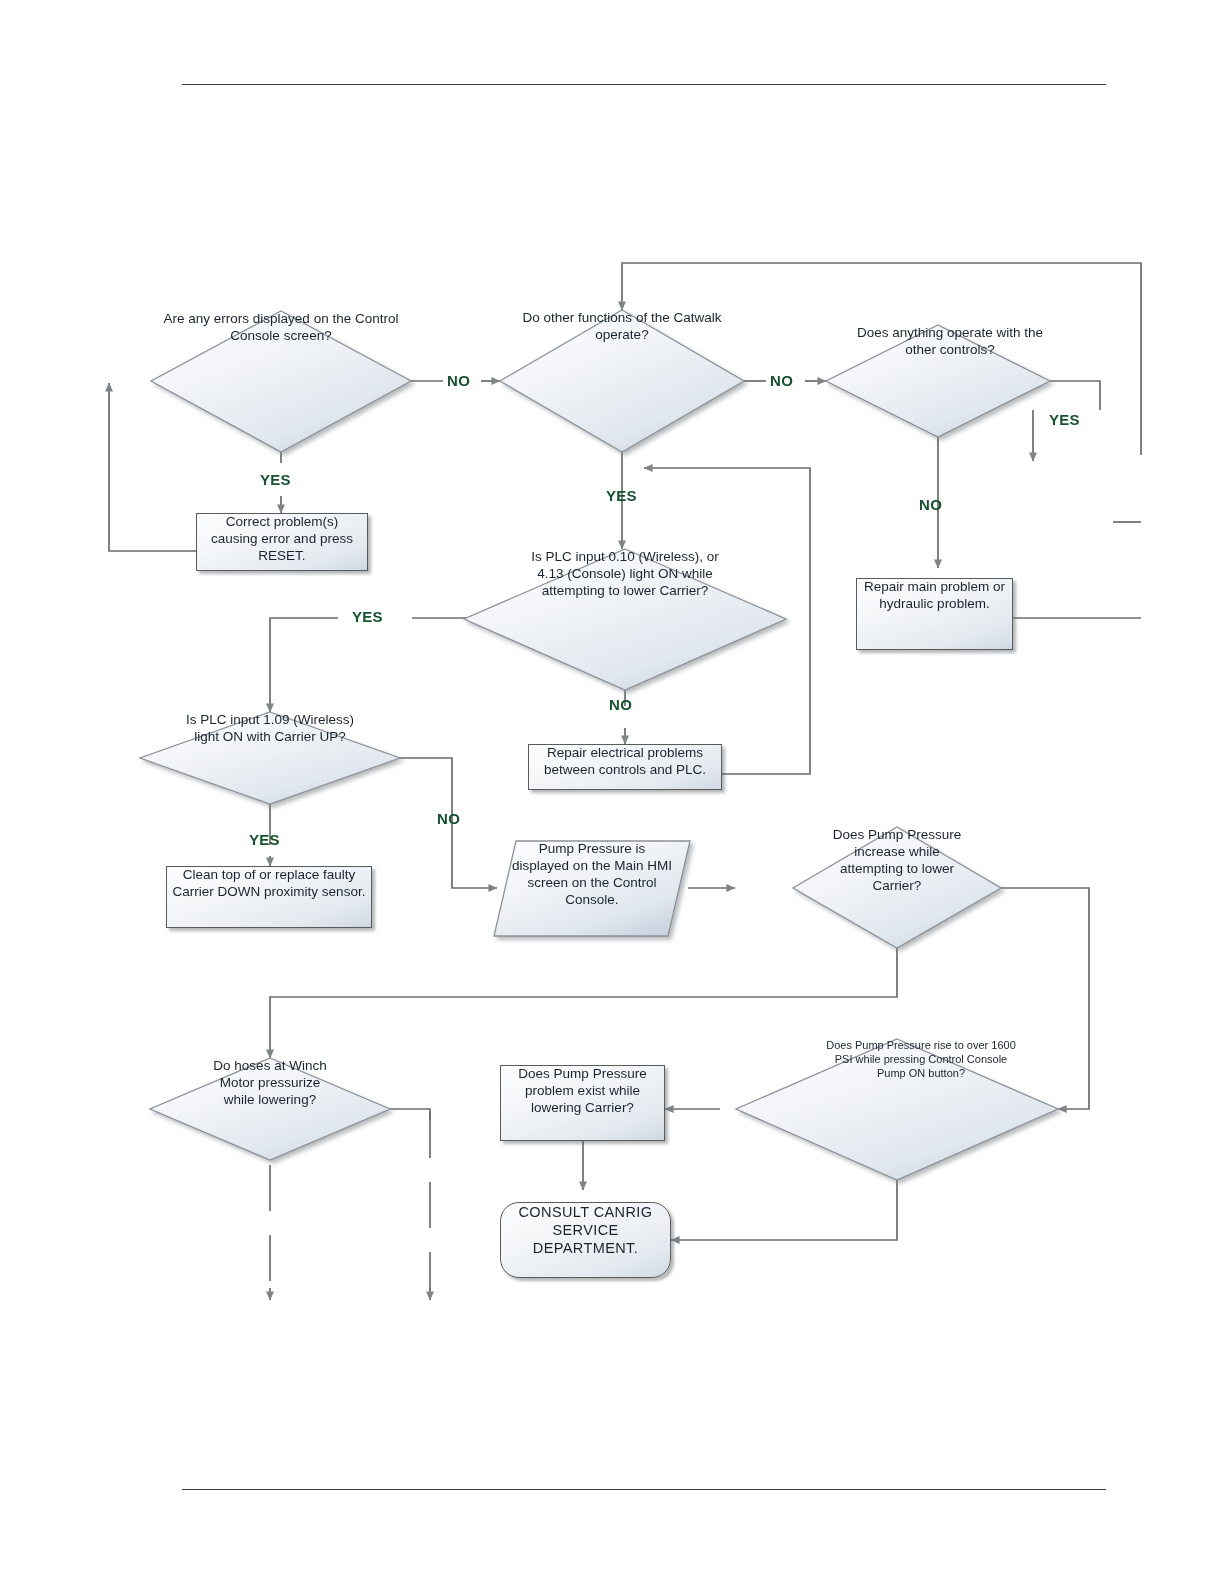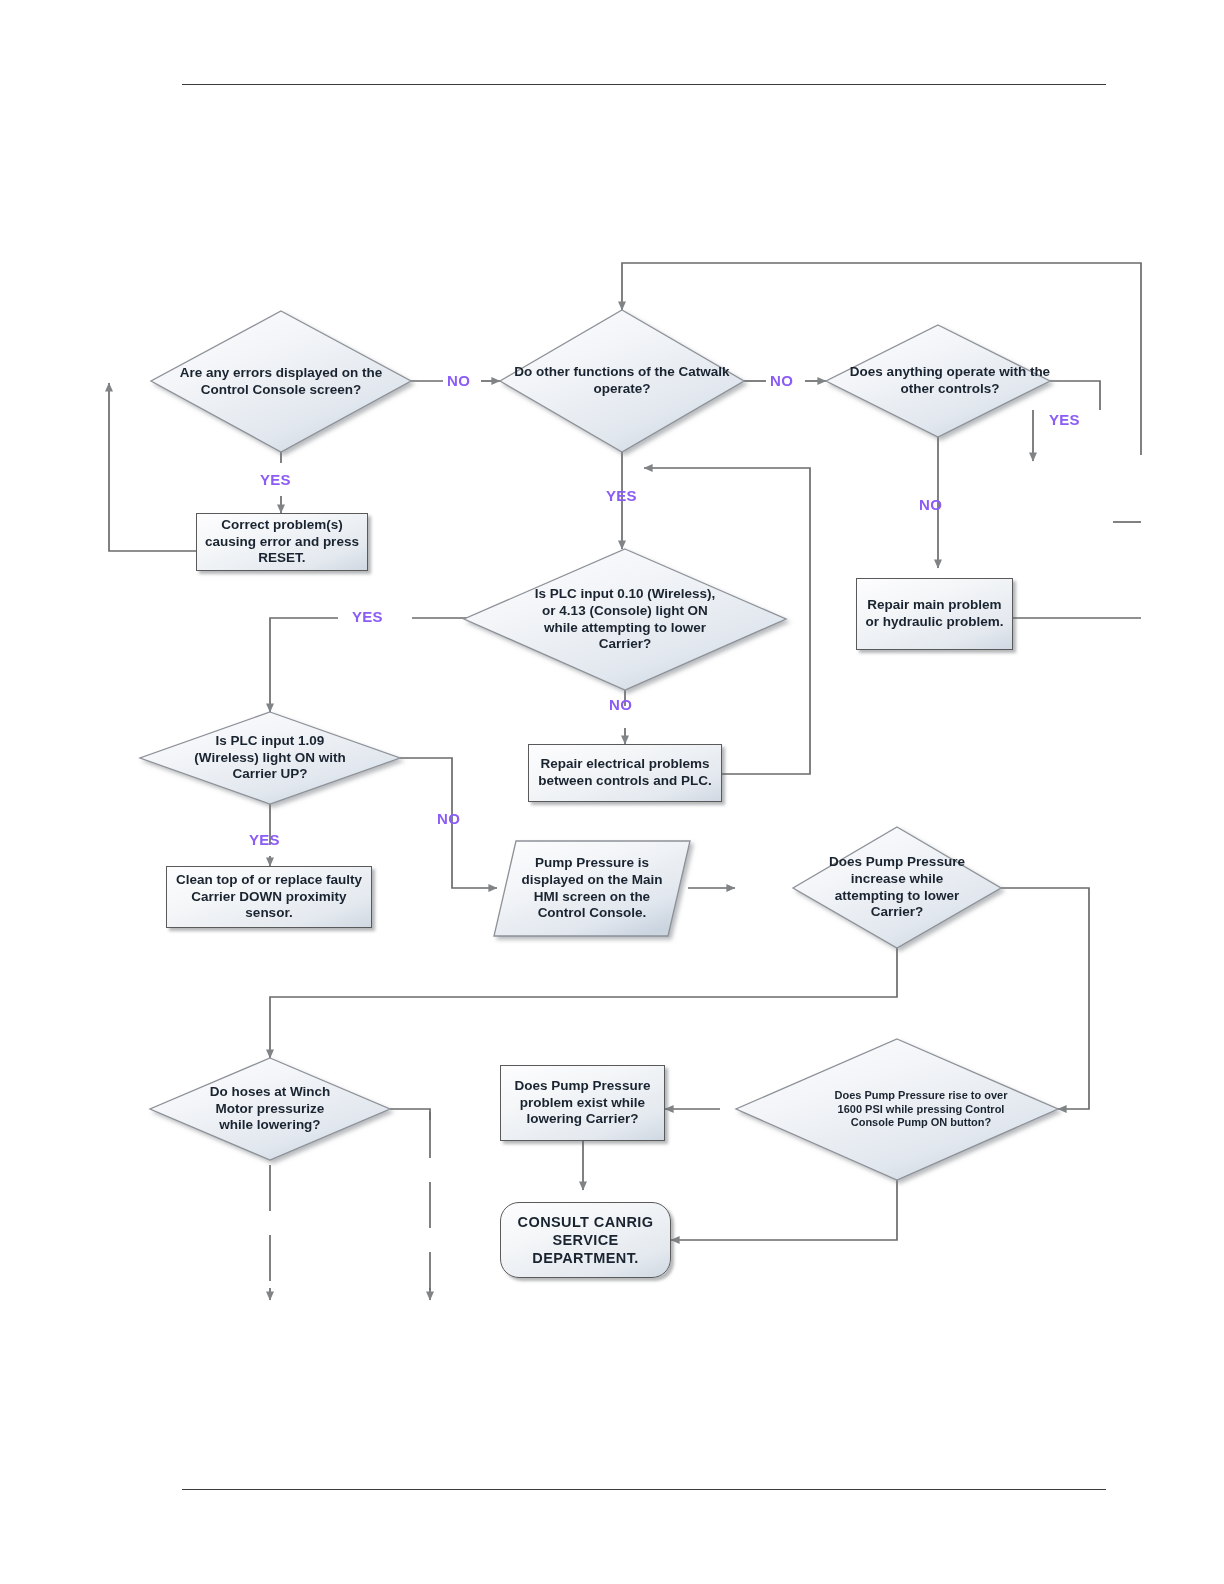--- a/index.html
+++ b/index.html
@@ -36,25 +36,24 @@
     width: 1224px;
     height: 1584px;
     pointer-events: none;
   }
 
   
   .node {
     position: absolute;
     box-sizing: border-box;
     display: flex;
-    align-items: center;
     justify-content: center;
     text-align: center;
     color: #1a2430;
-    font-weight: bold;
+    font-weight: normal;
     line-height: 1.25;
   }
   .node .txt { display: block; padding: 0 4px; }
 
   
   .box {
     border: 1.2px solid #5a5a5a;
     background: linear-gradient(160deg, #fdfdfe 0%, #f4f6f8 35%, #e4e9ef 78%, #cfd8e2 100%);
     box-shadow: 3px 3px 3px rgba(90,95,100,0.45);
   }
@@ -74,21 +73,21 @@
   .para {
     background: transparent;
     border: none;
   }
   .para .txt { position: relative; z-index: 1; }
 
   .edge-label {
     position: absolute;
     font-family: "Liberation Sans", sans-serif;
     font-weight: bold;
-    color: #8b5cf6;
+    color: #14532d;
     font-size: 15px;
     letter-spacing: 0.3px;
     white-space: nowrap;
   }
 </style>
 </head>
 <body>
 
 <div id="page">
 
@@ -222,21 +221,21 @@
   </div>
 
   <div class="node diamond" style="left:140px; top:712px; width:260px; height:92px; font-size:13.5px;">
     <span class="txt" style="max-width:175px;">Is PLC input 1.09 (Wireless) light ON with Carrier UP?</span>
   </div>
 
   <div class="node box" style="left:166px; top:866px; width:206px; height:62px; font-size:13.5px;">
     <span class="txt">Clean top of or replace faulty Carrier DOWN proximity sensor.</span>
   </div>
 
-  <div class="node box" style="left:528px; top:744px; width:194px; height:58px; font-size:13.5px;">
+  <div class="node box" style="left:528px; top:744px; width:194px; height:46px; font-size:13.5px;">
     <span class="txt">Repair electrical problems between controls and  PLC.</span>
   </div>
 
   <div class="node diamond" style="left:793px; top:827px; width:208px; height:121px; font-size:13.5px;">
     <span class="txt" style="max-width:150px;">Does Pump Pressure increase while attempting to lower Carrier?</span>
   </div>
 
   <div class="node para" style="left:494px; top:841px; width:196px; height:95px; font-size:13.5px;">
     <span class="txt" style="max-width:160px;">Pump Pressure is displayed on the Main HMI screen on the Control Console.</span>
   </div>

